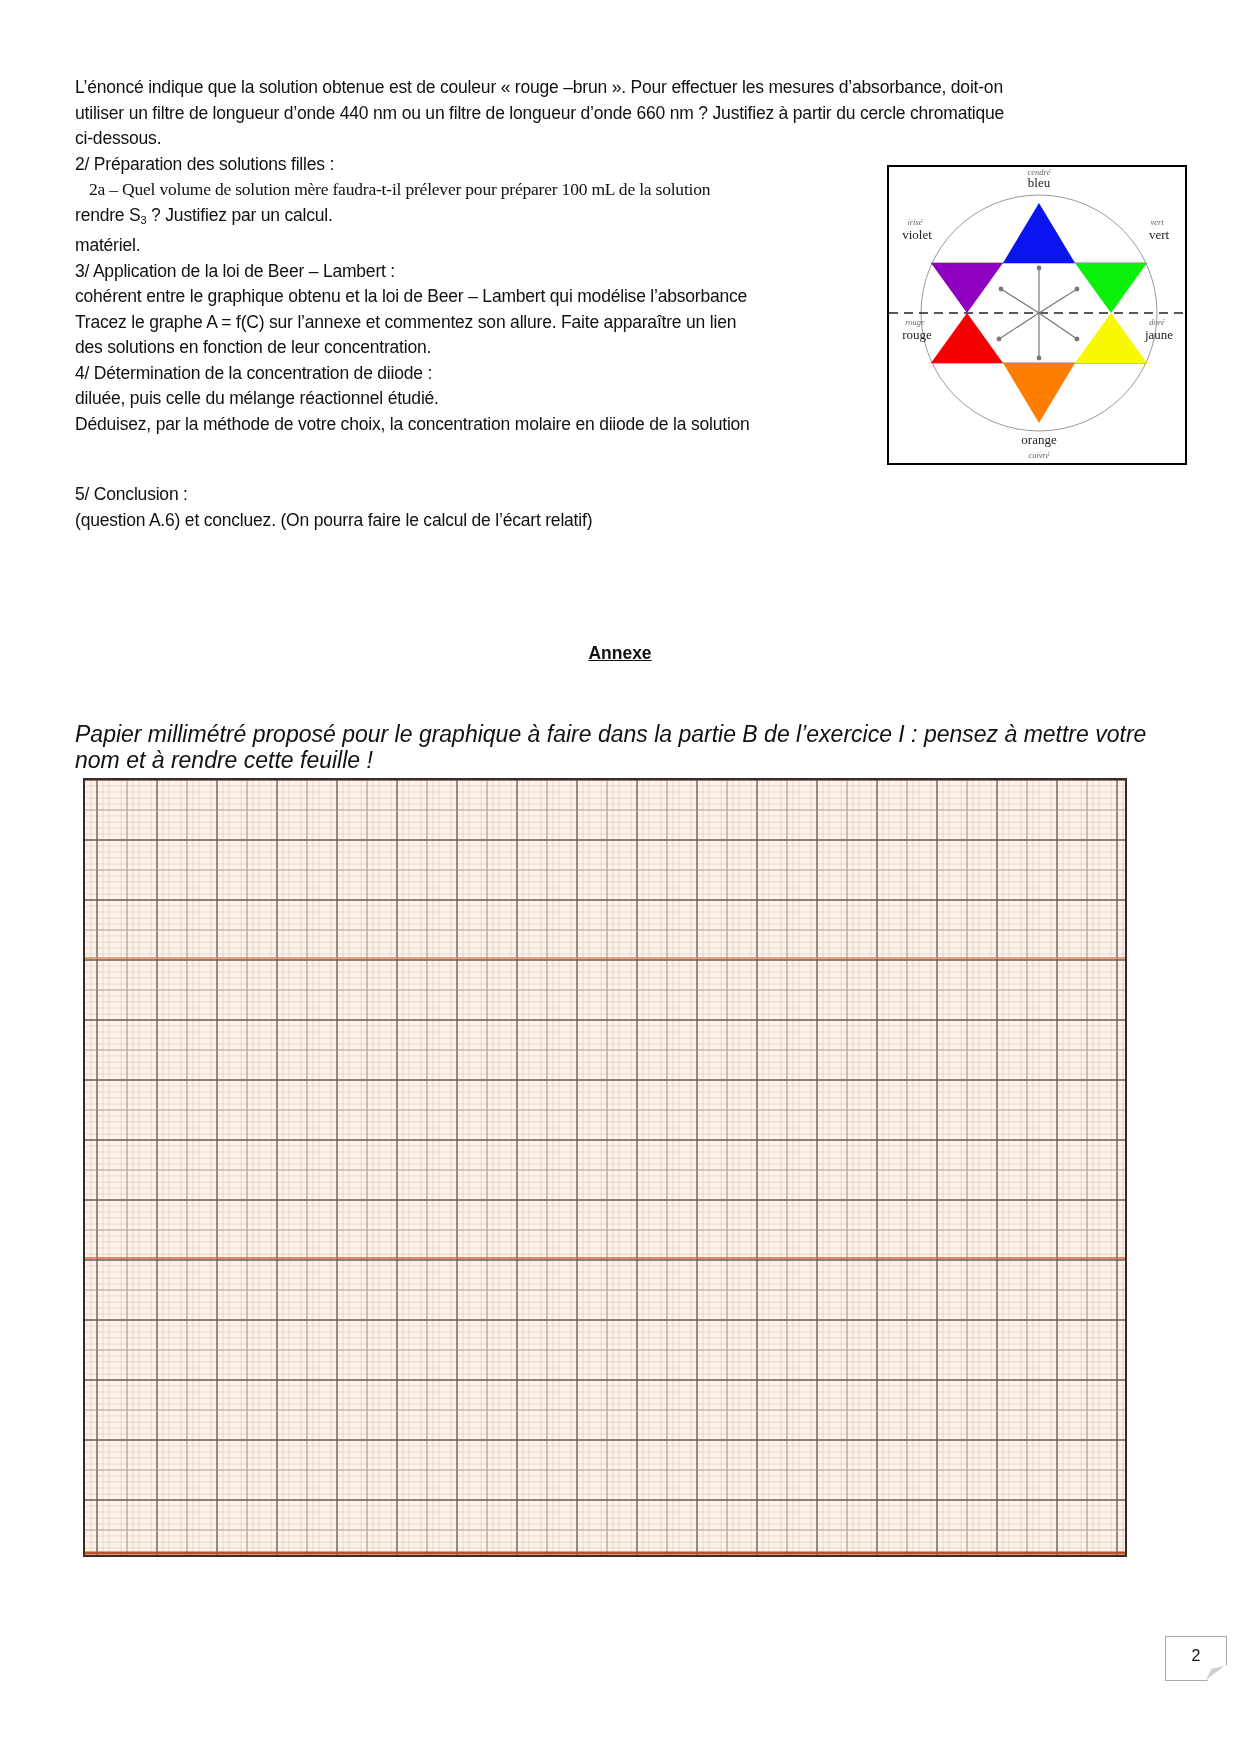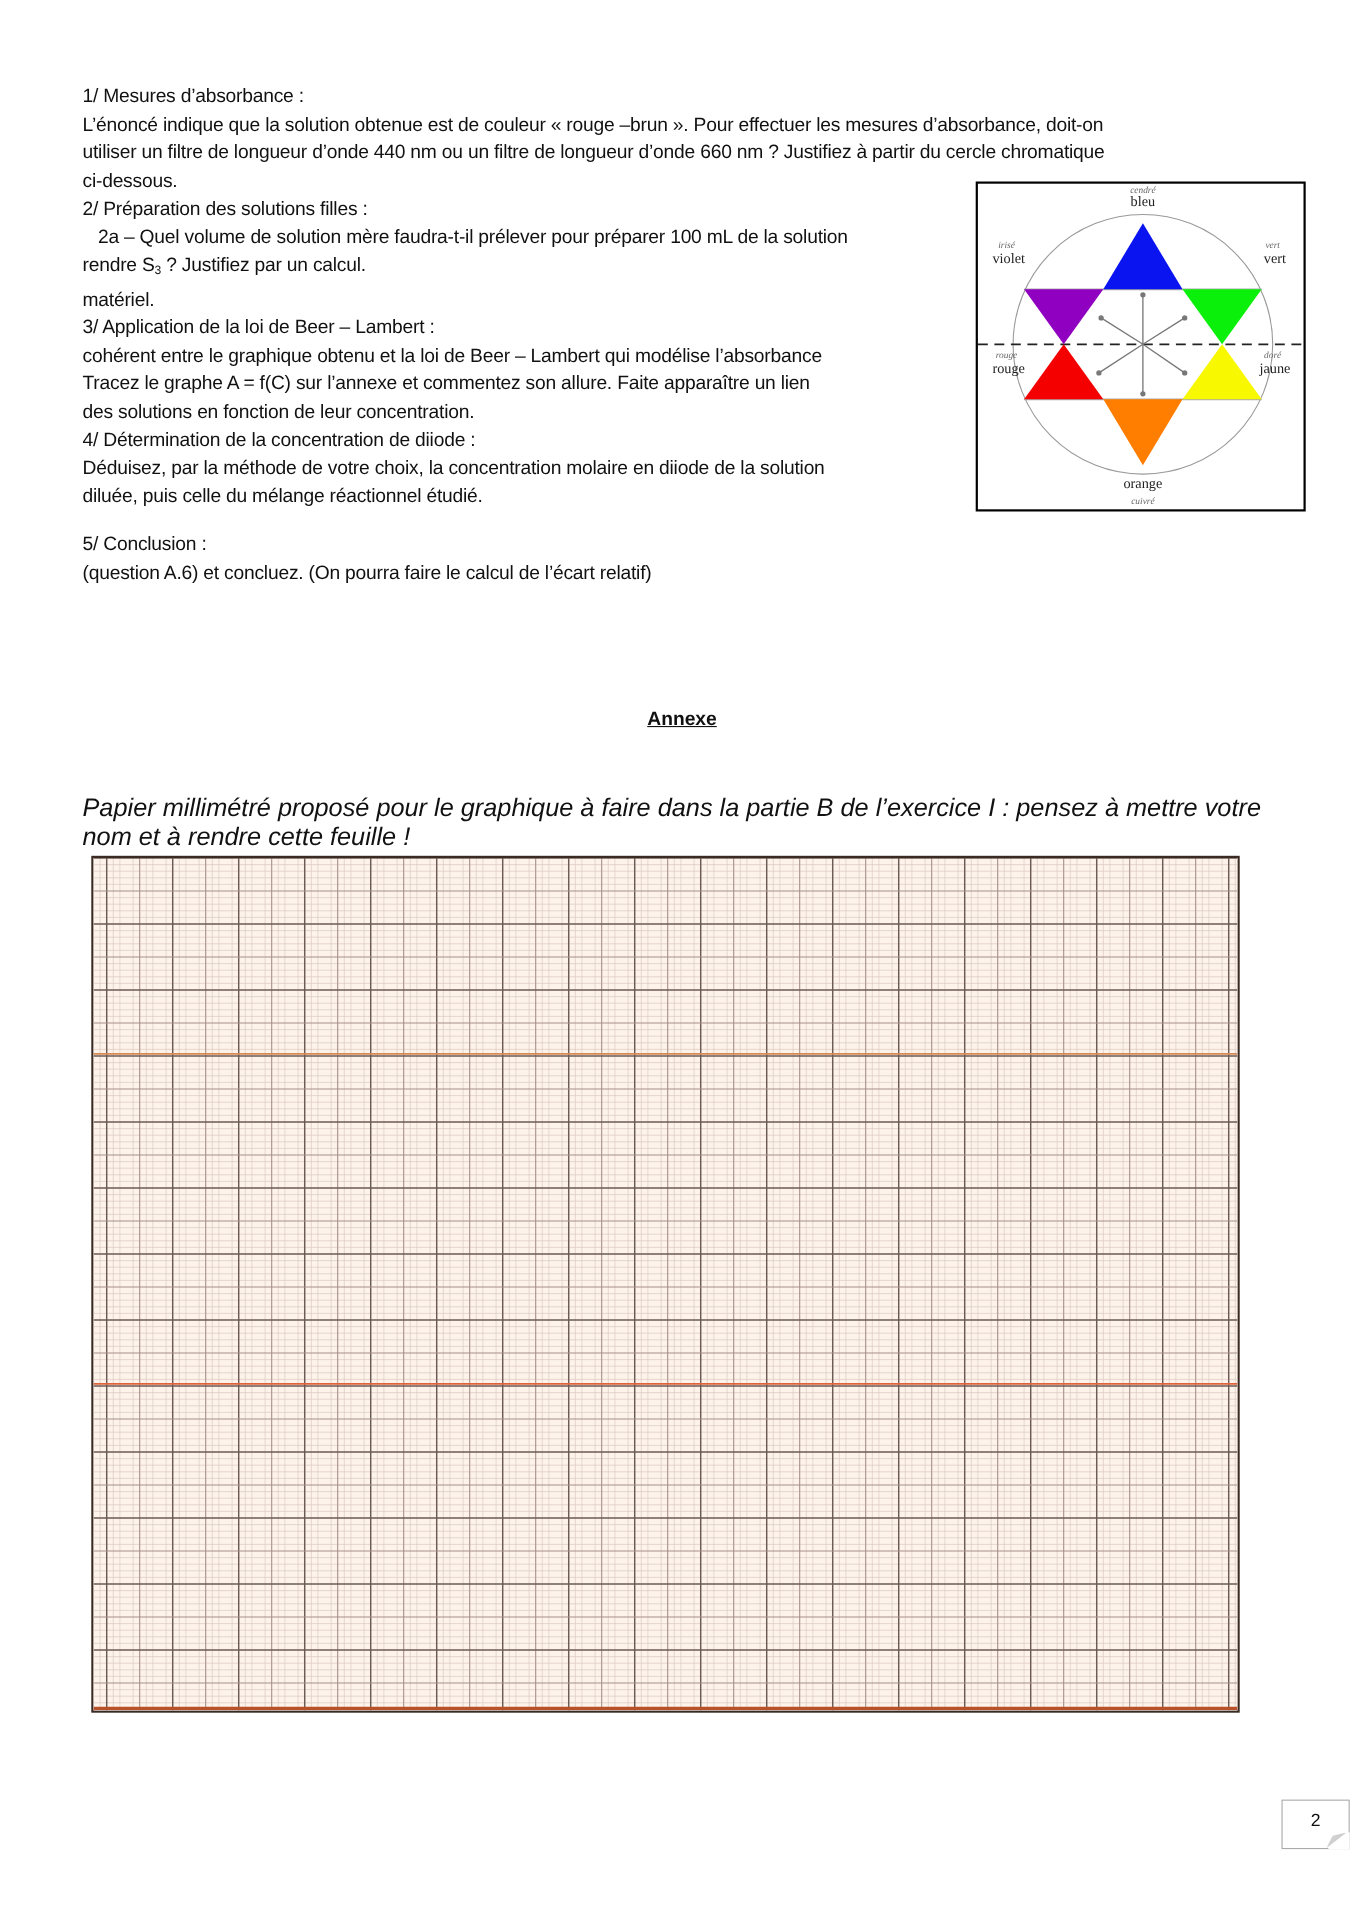--- a/index.html
+++ b/index.html
@@ -1,20 +1,20 @@
 <!DOCTYPE html>
 <html><head>
 <meta charset="utf-8">
 <style>
   html, body { margin: 0; padding: 0; background: #ffffff; }
   body { width: 1240px; height: 1754px; position: relative; overflow: hidden;
          font-family: "Liberation Sans", sans-serif; color: #111; }
   .txt { position: absolute; font-size: 17.5px; line-height: 25.5px; white-space: nowrap;
          font-family: "Liberation Sans Narrow", "Liberation Sans", sans-serif; letter-spacing: -0.2px; }
-  .indent { padding-left: 14px; }
+  .indent { padding-left: 14px; font-family: Liberation Serif, serif; }
   sub { font-size: 11px; vertical-align: -3px; }
   #questions { left: 75px; top: 75px; width: 800px; }
   #conclusion { left: 75px; top: 482px; width: 1100px; }
   #annexe-title { position: absolute; left: 0; width: 1240px; top: 643px; text-align: center;
                   font-weight: bold; font-size: 17.5px; text-decoration: underline; }
   #annexe-note { position: absolute; left: 75px; top: 722px; width: 1100px; font-style: italic;
                  font-size: 23px; line-height: 25.5px; }
   #wheel-box { position: absolute; left: 887px; top: 165px; width: 296px; height: 296px;
                border: 2px solid #000; background: #fff; }
   #wheel-box svg { width: 296px; height: 296px; display: block; }
@@ -27,35 +27,34 @@
   #page-number .curl { position: absolute; right: -1px; bottom: -1px; width: 0; height: 0;
                        border-left: 20px solid transparent; border-bottom: 16px solid #fff; }
   #page-number .curl2 { position: absolute; right: 2px; bottom: 0; width: 18px; height: 14px;
                         background: linear-gradient(135deg, #ddd 0%, #bbb 100%);
                         clip-path: polygon(100% 0, 0 100%, 30% 20%); }
 </style>
 </head>
 <body>
 
 <div id="questions" class="txt">
-  <div>1/ Mesures d’absorbance :</div>
   <div>L’énoncé indique que la solution obtenue est de couleur « rouge –brun ». Pour effectuer les mesures d’absorbance, doit-on</div>
   <div>utiliser un filtre de longueur d’onde 440 nm ou un filtre de longueur d’onde 660 nm ? Justifiez à partir du cercle chromatique</div>
   <div>ci-dessous.</div>
   <div>2/ Préparation des solutions filles :</div>
   <div class="indent">2a – Quel volume de solution mère faudra-t-il prélever pour préparer 100 mL de la solution</div>
   <div><span>rendre S</span><sub>3</sub><span> ? Justifiez par un calcul.</span></div>
   <div>matériel.</div>
   <div>3/ Application de la loi de Beer – Lambert :</div>
   <div>cohérent entre le graphique obtenu et  la loi de Beer – Lambert qui modélise l’absorbance</div>
   <div>Tracez  le graphe A = f(C) sur l’annexe  et commentez  son allure. Faite apparaître un lien</div>
   <div>des solutions en fonction de leur concentration.</div>
   <div>4/ Détermination de la concentration de diiode :</div>
+  <div>diluée, puis celle du mélange réactionnel étudié.</div>
   <div>Déduisez, par la méthode de votre choix, la concentration molaire en diiode de la solution</div>
-  <div>diluée, puis celle du mélange réactionnel étudié.</div>
 </div>
 
 <div id="conclusion" class="txt">
   <div>5/ Conclusion :</div>
   <div>(question A.6) et concluez. (On pourra faire le calcul de l’écart relatif)</div>
 </div>
 
 <div id="wheel-box">
   <svg id="wheel-svg" viewBox="0 0 296 296">
     <circle cx="150" cy="146" r="118" fill="none" stroke="#999" stroke-width="1"></circle>

